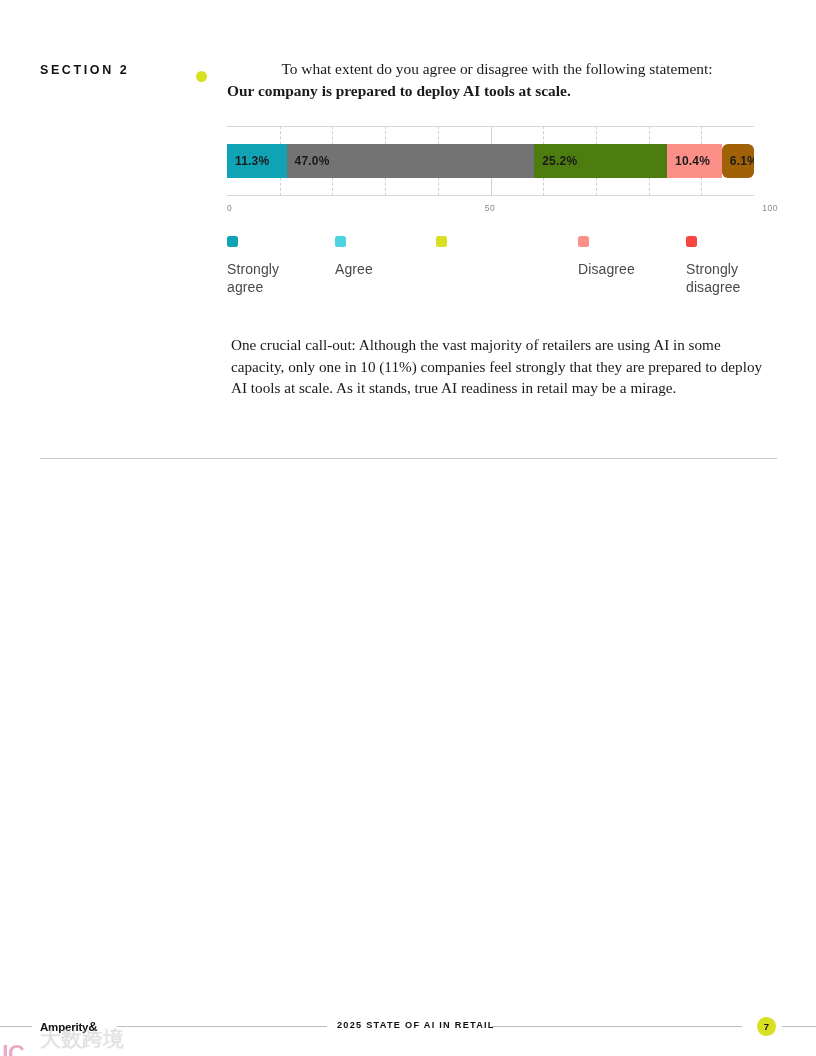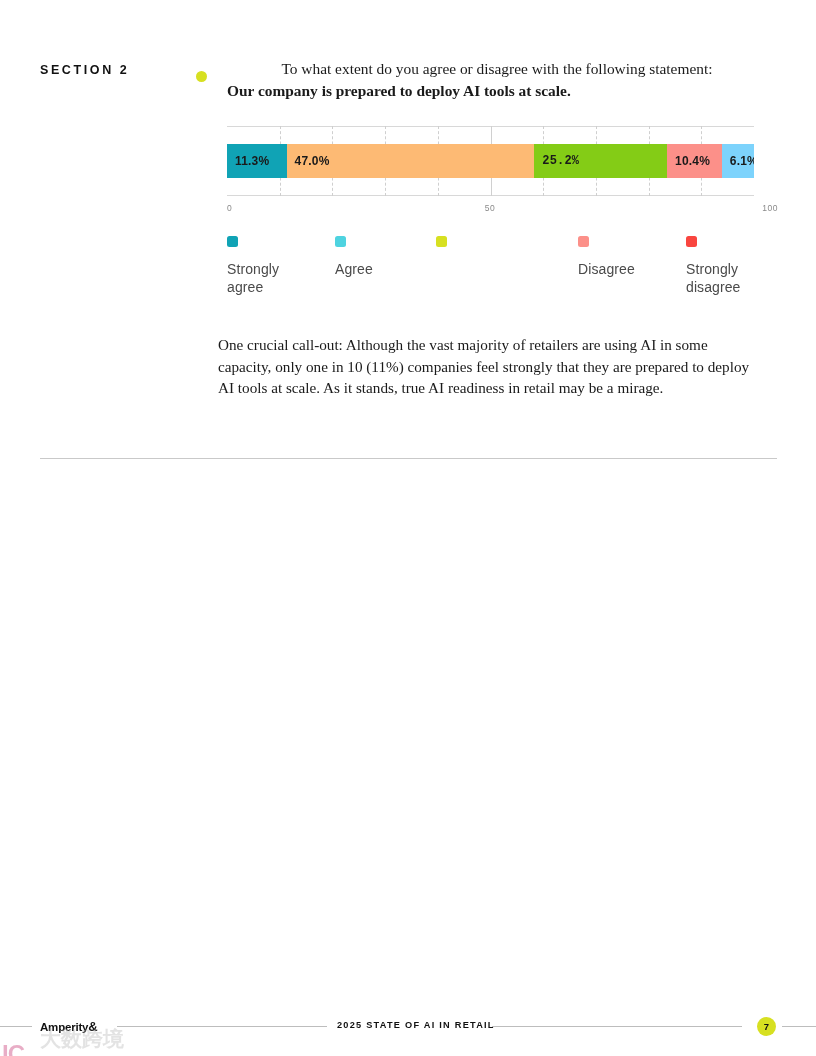--- a/index.html
+++ b/index.html
@@ -160,21 +160,21 @@
     font-family: "Liberation Sans", sans-serif;
     font-size: 14px;
     line-height: 17.5px;
     color: #4a4a4a;
     letter-spacing: 0.1px;
   }
 
   
   .body-copy {
     position: absolute;
-    left: 218px;
+    left: 231px;
     top: 334px;
     width: 540px;
     font-family: "Liberation Serif", serif;
     font-size: 15.2px;
     line-height: 21.5px;
     color: #1a1a1a;
   }
 
   
   .divider {
@@ -303,30 +303,30 @@
         <div class="gridline solid" style="left: 263.5px;"></div>
         <div class="gridline" style="left: 316.2px;"></div>
         <div class="gridline" style="left: 368.9px;"></div>
         <div class="gridline" style="left: 421.6px;"></div>
         <div class="gridline" style="left: 474.3px;"></div>
       </div>
     <div class="bar">
         <div class="seg" style="width: 59.551px; background: rgb(16, 163, 181);">
           <span>11.3%</span>
         </div>
-        <div class="seg" style="width: 247.69px; background: #fdba74; align-items: center;">
+        <div class="seg" style="width: 247.69px; background: #737373; align-items: center;">
           <span>47.0%</span>
         </div>
-        <div class="seg" style="width: 132.804px; background: #84cc16; font-family: Liberation Mono, monospace;">
+        <div class="seg" style="width: 132.804px; background: #4d7c0f;">
           <span>25.2%</span>
         </div>
         <div class="seg" style="width: 54.808px; background: rgb(252, 144, 137);">
           <span>10.4%</span>
         </div>
-        <div class="seg" style="width: 32.147px; background: #7dd3fc;">
+        <div class="seg" style="width: 32.147px; background: #a16207; border-radius: 6px;">
           <span>6.1%</span>
         </div>
       </div>
   </div>
 
   <div class="axis">
     <span class="tick t0">0</span>
     <span class="tick t50">50</span>
     <span class="tick t100">100</span>
   </div>

